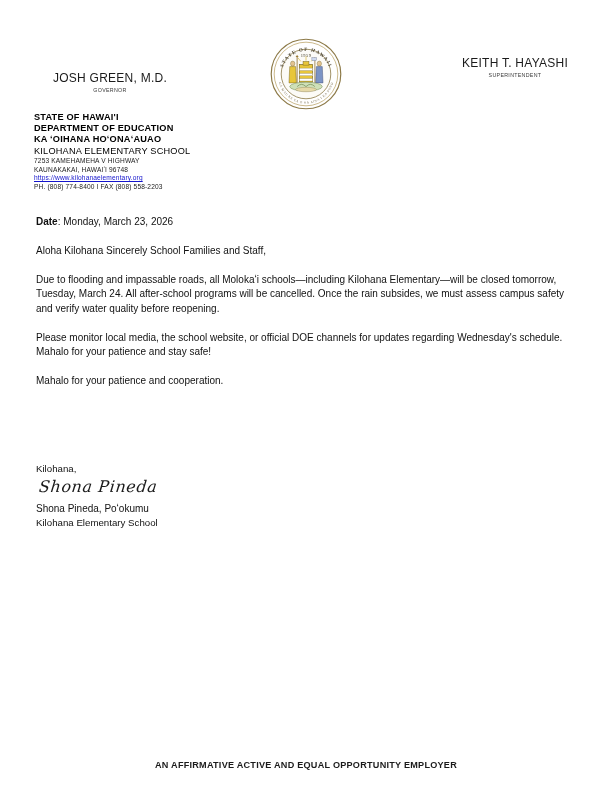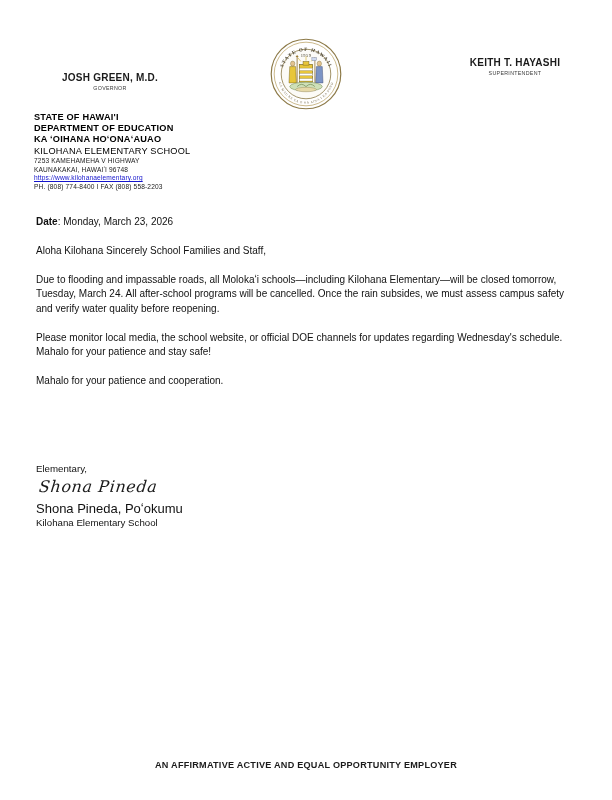--- a/index.html
+++ b/index.html
@@ -42,22 +42,22 @@
     left: 22px;
     top: 72px;
     width: 176px;
   }
   .official-block.superintendent {
     left: 430px;
     top: 57px;
     width: 170px;
   }
   .official-name {
-    font-size: 10px;
-    font-weight: bold;
+    font-size: 12px;
+    font-weight: normal;
     letter-spacing: 0.25px;
     color: #1b1b1b;
     white-space: nowrap;
   }
   .official-title {
     font-size: 5.3px;
     letter-spacing: 0.3px;
     color: #3a3a3a;
     margin-top: 1.5px;
     white-space: nowrap;
@@ -165,21 +165,21 @@
     line-height: 19px;
     letter-spacing: 0.6px;
     color: #1a1a1a;
     margin-top: 1px;
     margin-left: 2px;
     transform: skewX(-6deg);
     transform-origin: left bottom;
     display: inline-block;
   }
   .sig-name {
-    font-size: 13px;
+    font-size: 10px;
     line-height: 13.6px;
     color: #111;
     margin-top: 6px;
   }
   .sig-org {
     font-size: 9.7px;
     line-height: 13.6px;
     color: #111;
   }
 
@@ -286,21 +286,21 @@
     <div class="salutation">Aloha Kilohana Sincerely School Families and Staff,</div>
 
     <div class="para">Due to flooding and impassable roads, all Molokaʻi schools—including Kilohana Elementary—will be closed tomorrow, Tuesday, March 24. All after-school programs will be cancelled.  Once the rain subsides, we must assess campus safety and verify water quality before reopening.</div>
 
     <div class="para">Please monitor local media, the school website, or official DOE channels for updates regarding Wednesday's schedule. Mahalo for your patience and stay safe!</div>
 
     <div class="para last">Mahalo for your patience and cooperation.</div>
   </div>
 
   <div class="signature-block">
-    <div class="closing">Elementary,</div>
+    <div class="closing">Kilohana,</div>
     <div class="sig-script">Shona Pineda</div>
     <div class="sig-name">Shona Pineda, Poʻokumu</div>
     <div class="sig-org">Kilohana Elementary School</div>
   </div>
 
   <div class="footer">AN AFFIRMATIVE ACTIVE AND EQUAL OPPORTUNITY EMPLOYER</div>
 
 </div>
 
 </body></html>

